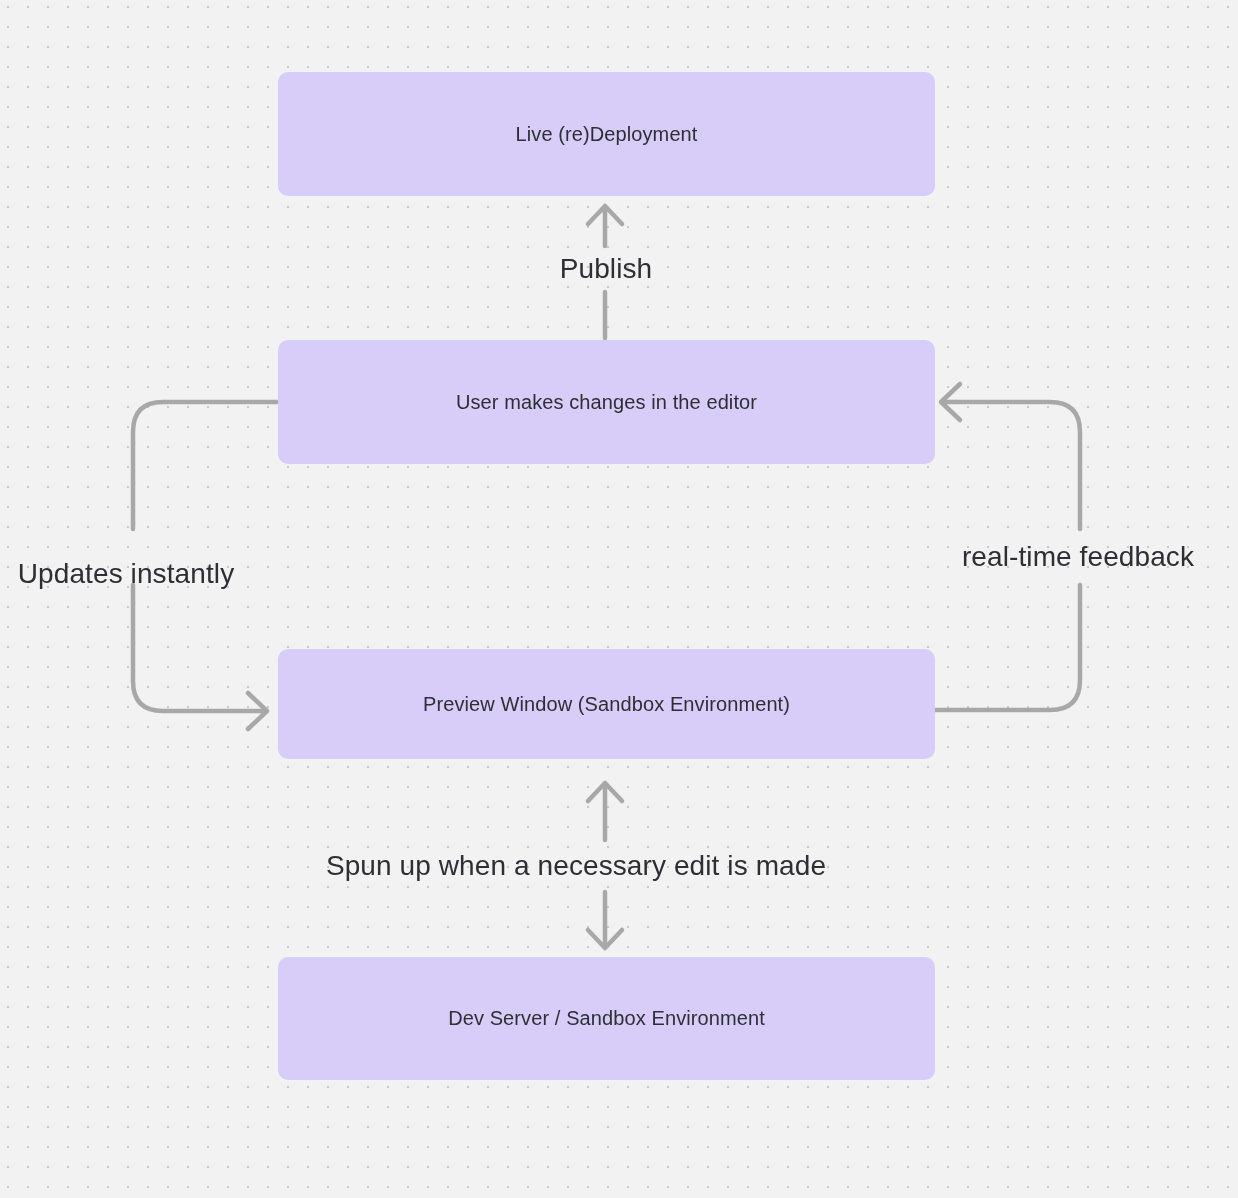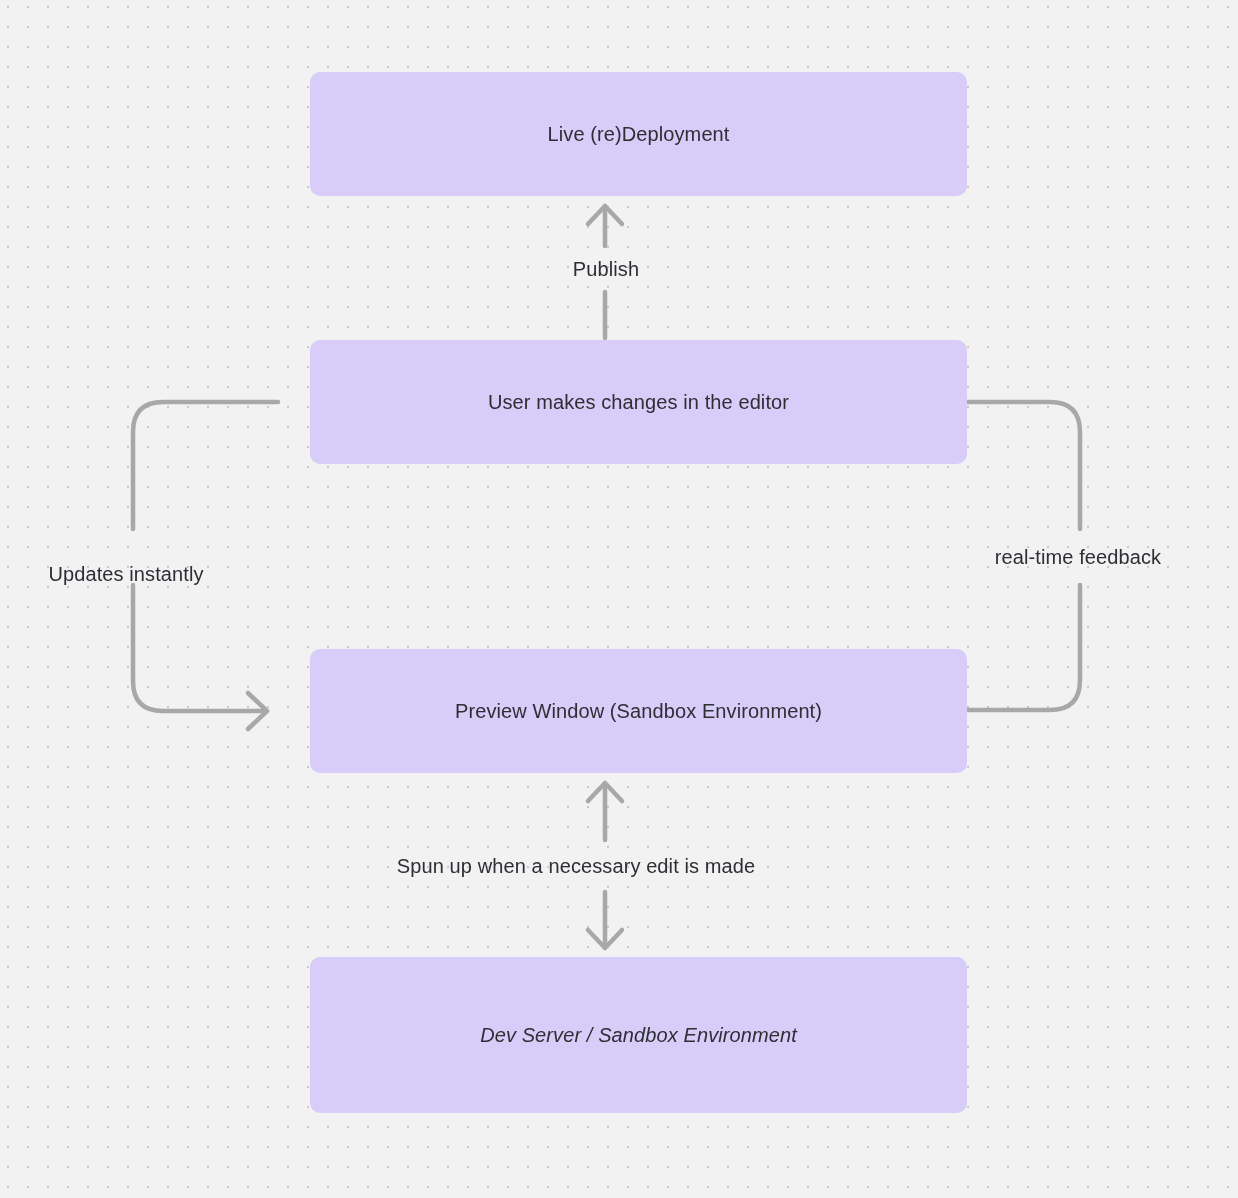--- a/index.html
+++ b/index.html
@@ -38,36 +38,35 @@
   .node {
     position: absolute;
     left: 278px;
     width: 657px;
     height: 124px;
     background: var(--node-fill);
     border-radius: 10px;
     display: flex;
     align-items: center;
     justify-content: center;
-    margin-left: 32px;
   }
   .node span {
     font-size: 20px;
     color: var(--text);
     white-space: nowrap;
     letter-spacing: 0.1px;
   }
   .n1 { top: 72px; }
   .n2 { top: 340px; text-align: center; }
-  .n3 { top: 649px; height: 124px; }
-  .n4 { top: 957px; height: 156px; font-style: italic; }
+  .n3 { top: 649px; height: 110px; }
+  .n4 { top: 957px; height: 123px; }
   .edge-label {
     position: absolute;
     transform: translate(-50%, -50%);
-    font-size: 20px;
+    font-size: 28px;
     color: var(--text);
     white-space: nowrap;
     letter-spacing: 0.1px;
   }
   .lbl-publish  { left: 606px;  top: 269px; }
   .lbl-updates  { left: 126px;  top: 557px; margin-top: 17px; }
   .lbl-feedback { left: 1078px; top: 557px; }
   .lbl-spunup   { left: 576px;  top: 866px; }
 </style>
 </head>

